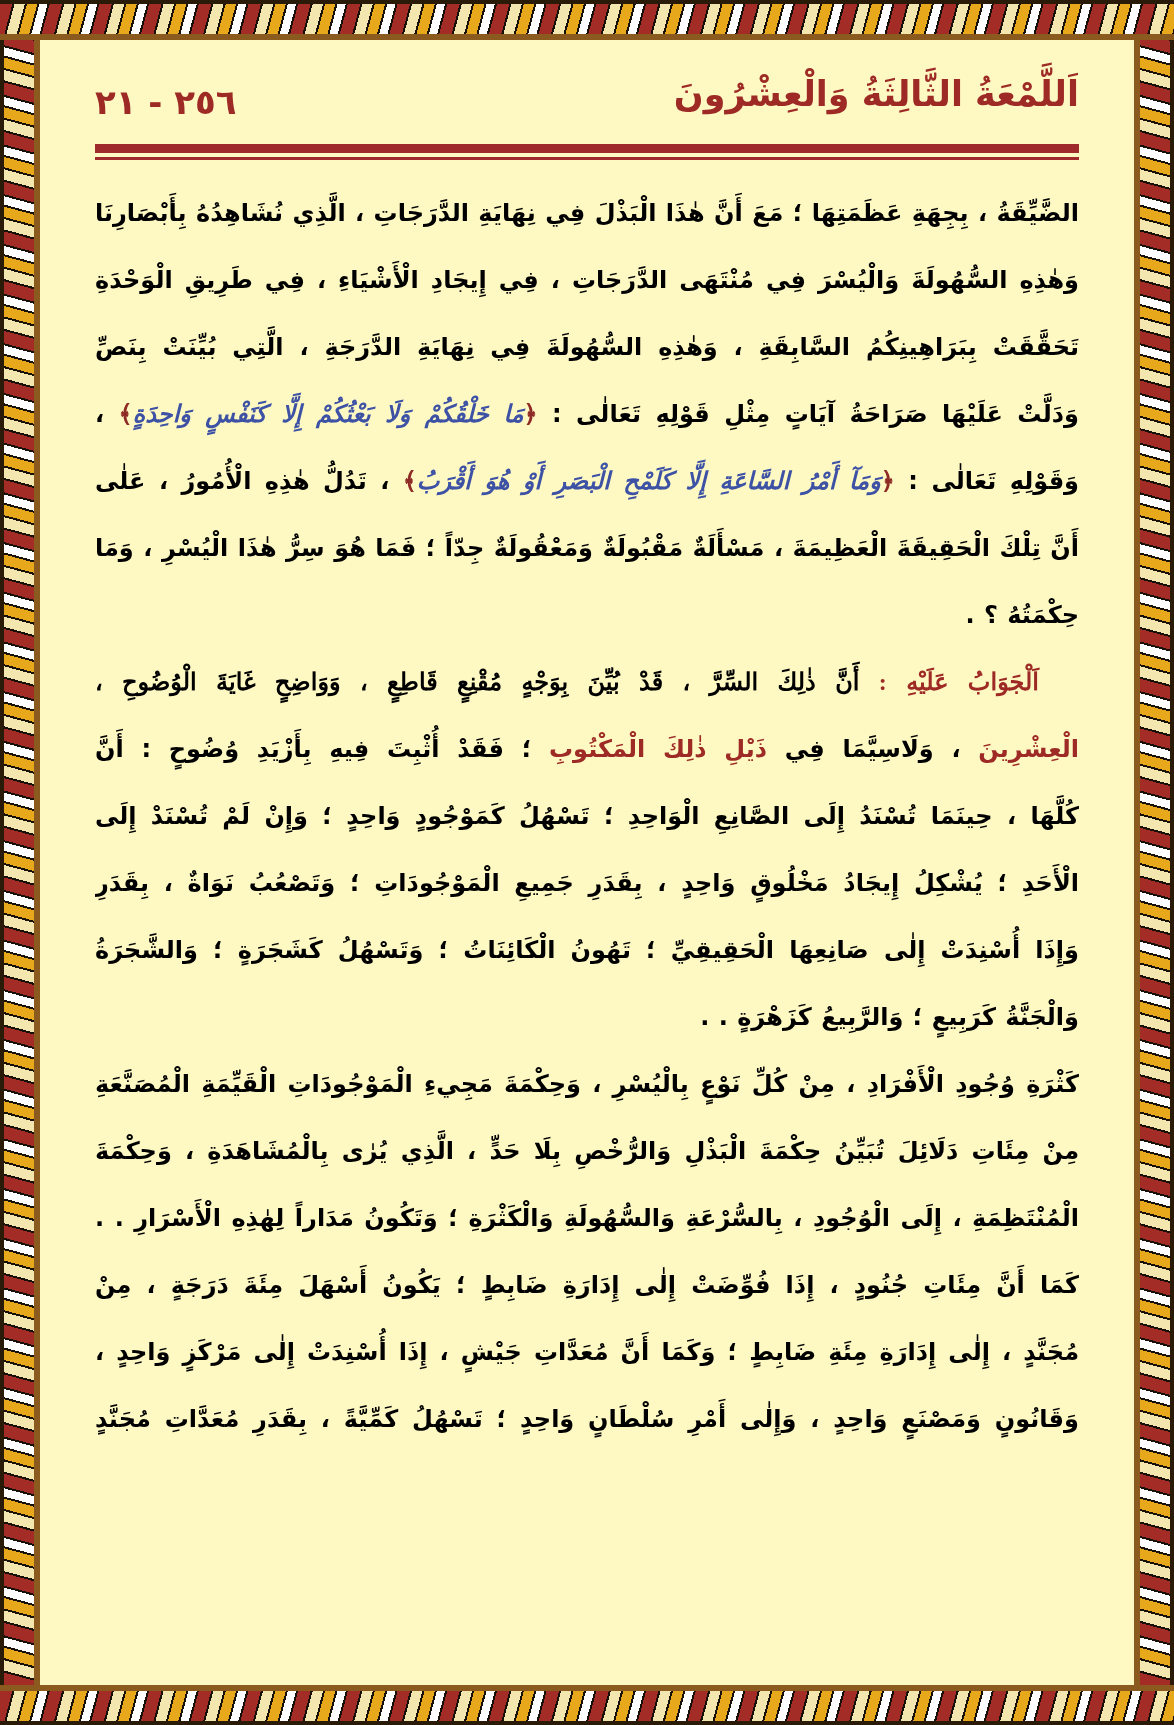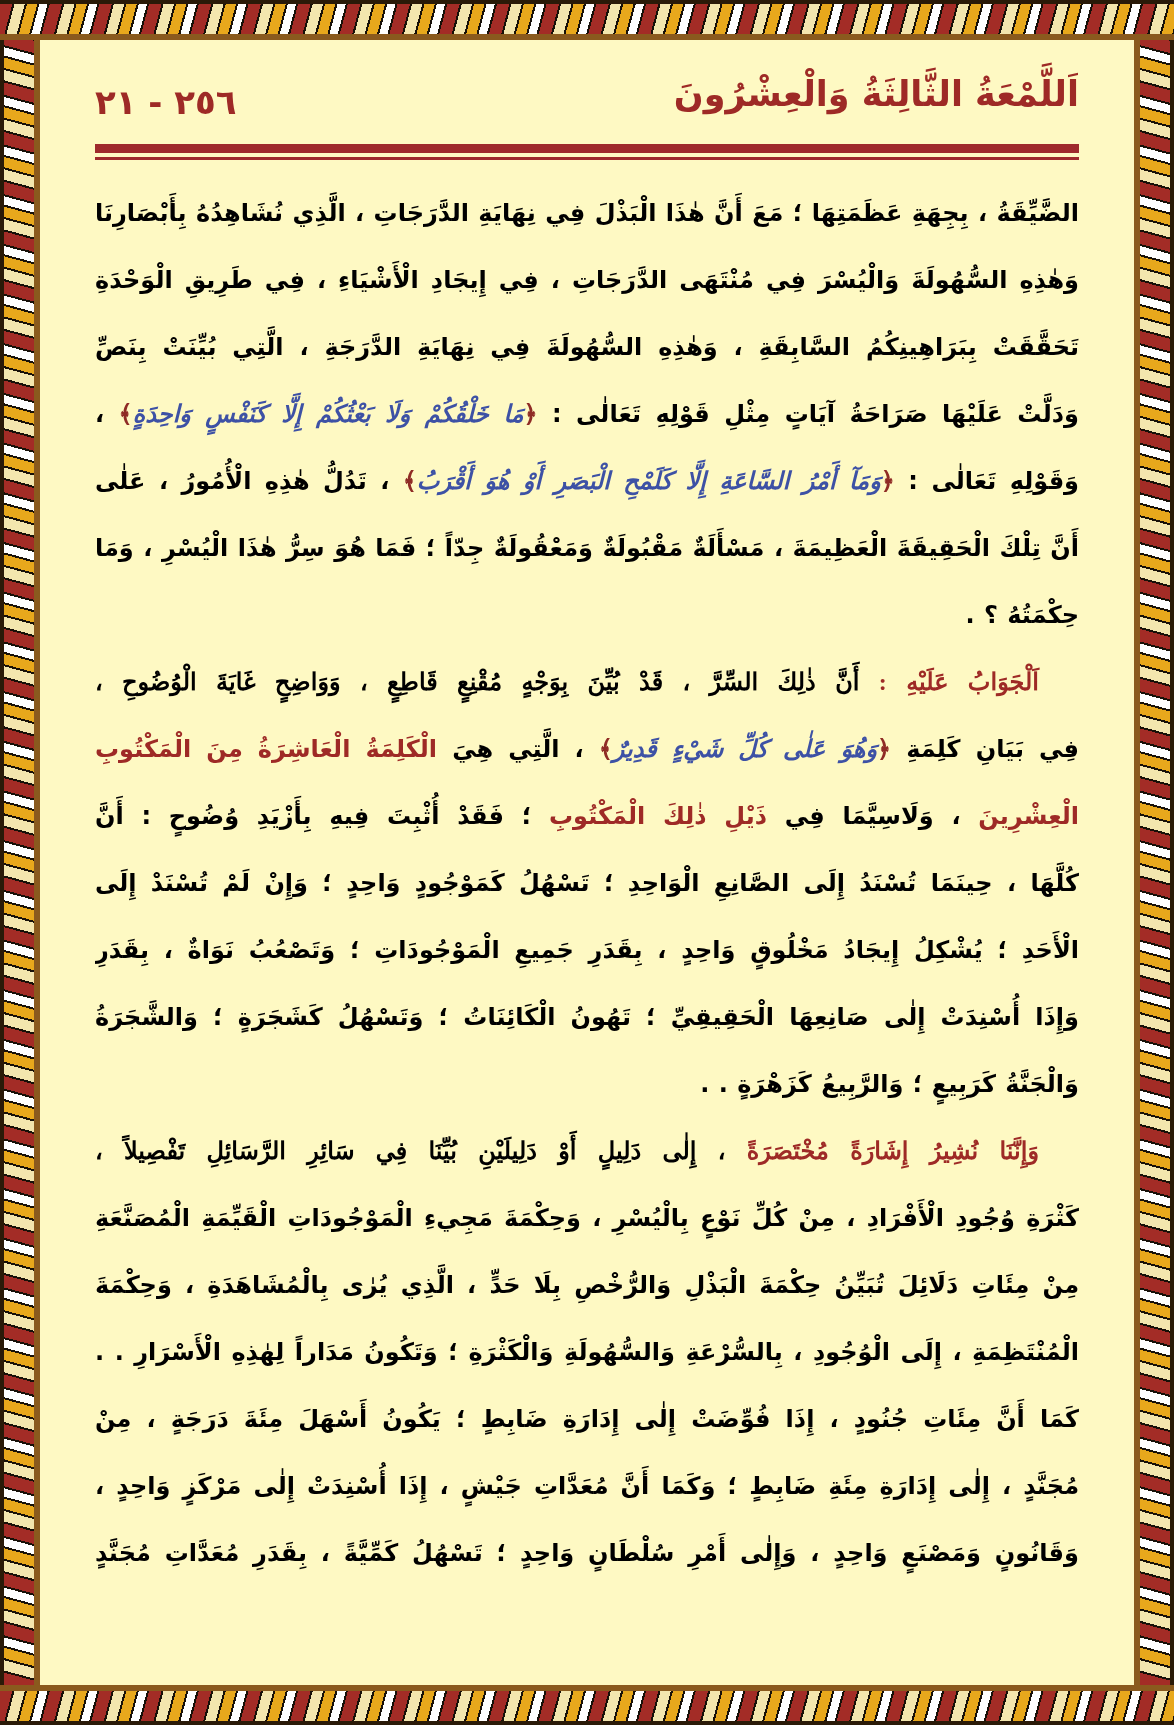--- a/index.html
+++ b/index.html
@@ -86,27 +86,25 @@
     <div class="double-rule"></div>
     <div class="body-text">
         <div class="line"><span class="seg-black">الضَّيِّقَةُ ، بِجِهَةِ عَظَمَتِهَا ؛ مَعَ أَنَّ هٰذَا الْبَذْلَ فِي نِهَايَةِ الدَّرَجَاتِ ، الَّذِي نُشَاهِدُهُ بِأَبْصَارِنَا ،</span></div>
         <div class="line"><span class="seg-black">وَهٰذِهِ السُّهُولَةَ وَالْيُسْرَ فِي مُنْتَهَى الدَّرَجَاتِ ، فِي إِيجَادِ الْأَشْيَاءِ ، فِي طَرِيقِ الْوَحْدَةِ الَّتِي</span></div>
         <div class="line"><span class="seg-black">تَحَقَّقَتْ بِبَرَاهِينِكُمُ السَّابِقَةِ ، وَهٰذِهِ السُّهُولَةَ فِي نِهَايَةِ الدَّرَجَةِ ، الَّتِي بُيِّنَتْ بِنَصِّ الْقُرْآنِ ؛</span></div>
         <div class="line"><span class="seg-black">وَدَلَّتْ عَلَيْهَا صَرَاحَةُ آيَاتٍ مِثْلِ قَوْلِهِ تَعَالٰى : </span><span class="seg-bracket">﴿</span><span class="seg-verse">مَا خَلْقُكُمْ وَلَا بَعْثُكُمْ إِلَّا كَنَفْسٍ وَاحِدَةٍ</span><span class="seg-bracket">﴾</span><span class="seg-black"> ،</span></div>
         <div class="line"><span class="seg-black">وَقَوْلِهِ تَعَالٰى : </span><span class="seg-bracket">﴿</span><span class="seg-verse">وَمَآ أَمْرُ السَّاعَةِ إِلَّا كَلَمْحِ الْبَصَرِ أَوْ هُوَ أَقْرَبُ</span><span class="seg-bracket">﴾</span><span class="seg-black"> ، تَدُلُّ هٰذِهِ الْأُمُورُ ، عَلٰى</span></div>
         <div class="line"><span class="seg-black">أَنَّ تِلْكَ الْحَقِيقَةَ الْعَظِيمَةَ ، مَسْأَلَةٌ مَقْبُولَةٌ وَمَعْقُولَةٌ جِدّاً ؛ فَمَا هُوَ سِرُّ هٰذَا الْيُسْرِ ، وَمَا هِيَ</span></div>
         <div class="line last"><span class="seg-black">حِكْمَتُهُ ؟ .</span></div>
         <div class="line indent"><span class="seg-red">اَلْجَوَابُ عَلَيْهِ : </span><span class="seg-black">أَنَّ ذٰلِكَ السِّرَّ ، قَدْ بُيِّنَ بِوَجْهٍ مُقْنِعٍ قَاطِعٍ ، وَوَاضِحٍ غَايَةَ الْوُضُوحِ ،</span></div>
-        <div class="line"><span class="seg-black">فِي بَيَانِ كَلِمَةِ </span><span class="seg-bracket">﴿</span><span class="seg-verse">وَهُوَ عَلٰى كُلِّ شَيْءٍ قَدِيرٌ</span><span class="seg-bracket">﴾</span><span class="seg-black"> ، الَّتِي هِيَ </span><span class="seg-red">الْكَلِمَةُ الْعَاشِرَةُ مِنَ الْمَكْتُوبِ</span></div>
         <div class="line"><span class="seg-red">الْعِشْرِينَ</span><span class="seg-black"> ، وَلَاسِيَّمَا فِي </span><span class="seg-red">ذَيْلِ ذٰلِكَ الْمَكْتُوبِ</span><span class="seg-black"> ؛ فَقَدْ أُثْبِتَ فِيهِ بِأَزْيَدِ وُضُوحٍ : أَنَّ الْمَوْجُودَاتِ</span></div>
         <div class="line"><span class="seg-black">كُلَّهَا ، حِينَمَا تُسْنَدُ إِلَى الصَّانِعِ الْوَاحِدِ ؛ تَسْهُلُ كَمَوْجُودٍ وَاحِدٍ ؛ وَإِنْ لَمْ تُسْنَدْ إِلَى الْوَاحِدِ</span></div>
         <div class="line"><span class="seg-black">الْأَحَدِ ؛ يُشْكِلُ إِيجَادُ مَخْلُوقٍ وَاحِدٍ ، بِقَدَرِ جَمِيعِ الْمَوْجُودَاتِ ؛ وَتَصْعُبُ نَوَاةٌ ، بِقَدَرِ شَجَرَةٍ ؛</span></div>
         <div class="line"><span class="seg-black">وَإِذَا أُسْنِدَتْ إِلٰى صَانِعِهَا الْحَقِيقِيِّ ؛ تَهُونُ الْكَائِنَاتُ ؛ وَتَسْهُلُ كَشَجَرَةٍ ؛ وَالشَّجَرَةُ كَنَوَاةٍ ؛</span></div>
         <div class="line last"><span class="seg-black">وَالْجَنَّةُ كَرَبِيعٍ ؛ وَالرَّبِيعُ كَزَهْرَةٍ . .</span></div>
-        <div class="line indent"><span class="seg-red">وَإِنَّنَا نُشِيرُ إِشَارَةً مُخْتَصَرَةً</span><span class="seg-black"> ، إِلٰى دَلِيلٍ أَوْ دَلِيلَيْنِ بُيِّنَا فِي سَائِرِ الرَّسَائِلِ تَفْصِيلاً ،</span></div>
         <div class="line"><span class="seg-black">كَثْرَةِ وُجُودِ الْأَفْرَادِ ، مِنْ كُلِّ نَوْعٍ بِالْيُسْرِ ، وَحِكْمَةَ مَجِيءِ الْمَوْجُودَاتِ الْقَيِّمَةِ الْمُصَنَّعَةِ</span></div>
         <div class="line"><span class="seg-black">مِنْ مِئَاتِ دَلَائِلَ تُبَيِّنُ حِكْمَةَ الْبَذْلِ وَالرُّخْصِ بِلَا حَدٍّ ، الَّذِي يُرٰى بِالْمُشَاهَدَةِ ، وَحِكْمَةَ</span></div>
         <div class="line"><span class="seg-black">الْمُنْتَظِمَةِ ، إِلَى الْوُجُودِ ، بِالسُّرْعَةِ وَالسُّهُولَةِ وَالْكَثْرَةِ ؛ وَتَكُونُ مَدَاراً لِهٰذِهِ الْأَسْرَارِ . . فَمَثَلاً :</span></div>
         <div class="line"><span class="seg-black">كَمَا أَنَّ مِئَاتِ جُنُودٍ ، إِذَا فُوِّضَتْ إِلٰى إِدَارَةِ ضَابِطٍ ؛ يَكُونُ أَسْهَلَ مِئَةَ دَرَجَةٍ ، مِنْ تَفْوِيضِ</span></div>
         <div class="line"><span class="seg-black">مُجَنَّدٍ ، إِلٰى إِدَارَةِ مِئَةِ ضَابِطٍ ؛ وَكَمَا أَنَّ مُعَدَّاتِ جَيْشٍ ، إِذَا أُسْنِدَتْ إِلٰى مَرْكَزٍ وَاحِدٍ ،</span></div>
         <div class="line"><span class="seg-black">وَقَانُونٍ وَمَصْنَعٍ وَاحِدٍ ، وَإِلٰى أَمْرِ سُلْطَانٍ وَاحِدٍ ؛ تَسْهُلُ كَمِّيَّةً ، بِقَدَرِ مُعَدَّاتِ مُجَنَّدٍ وَاحِدٍ ؛</span></div>
       </div>
   </div>
 </div>
 

